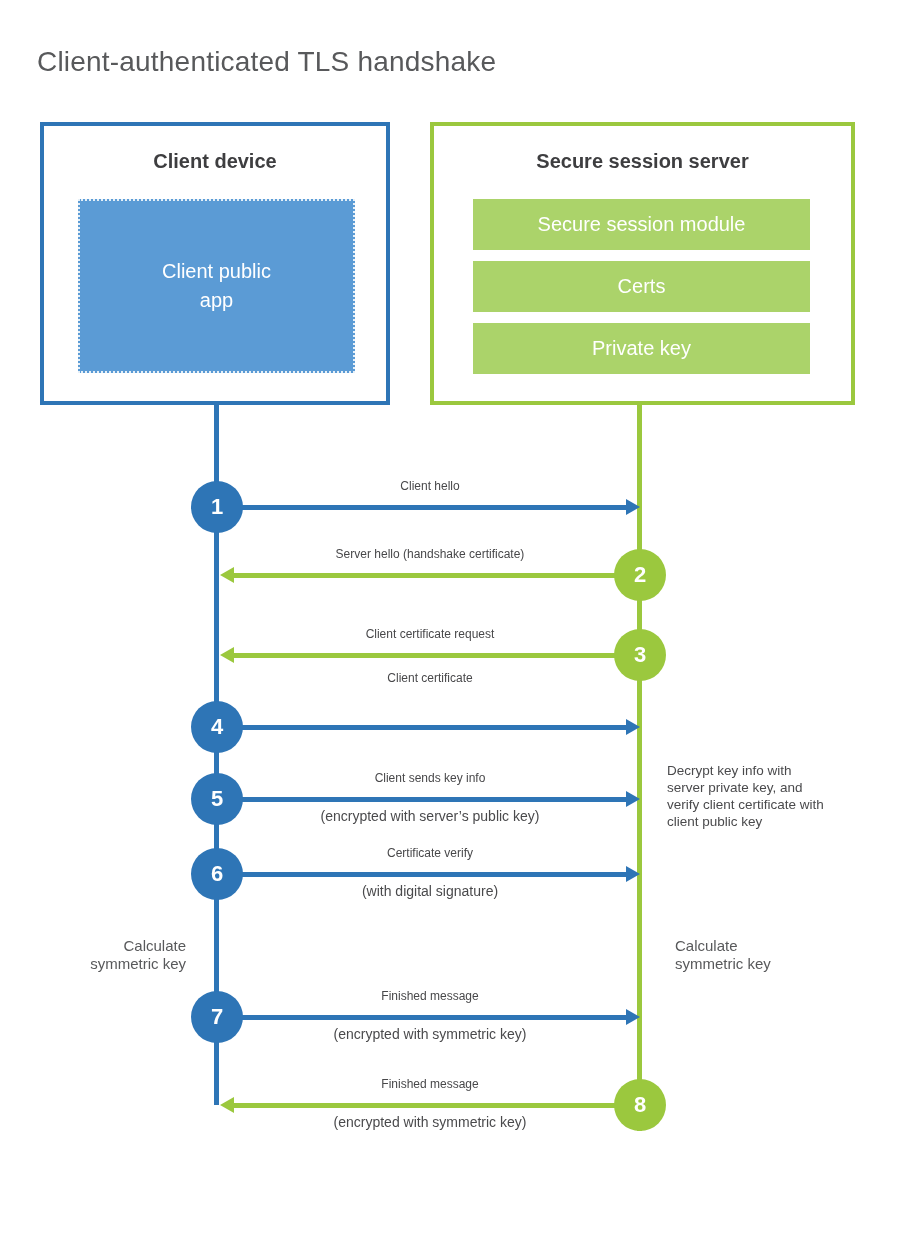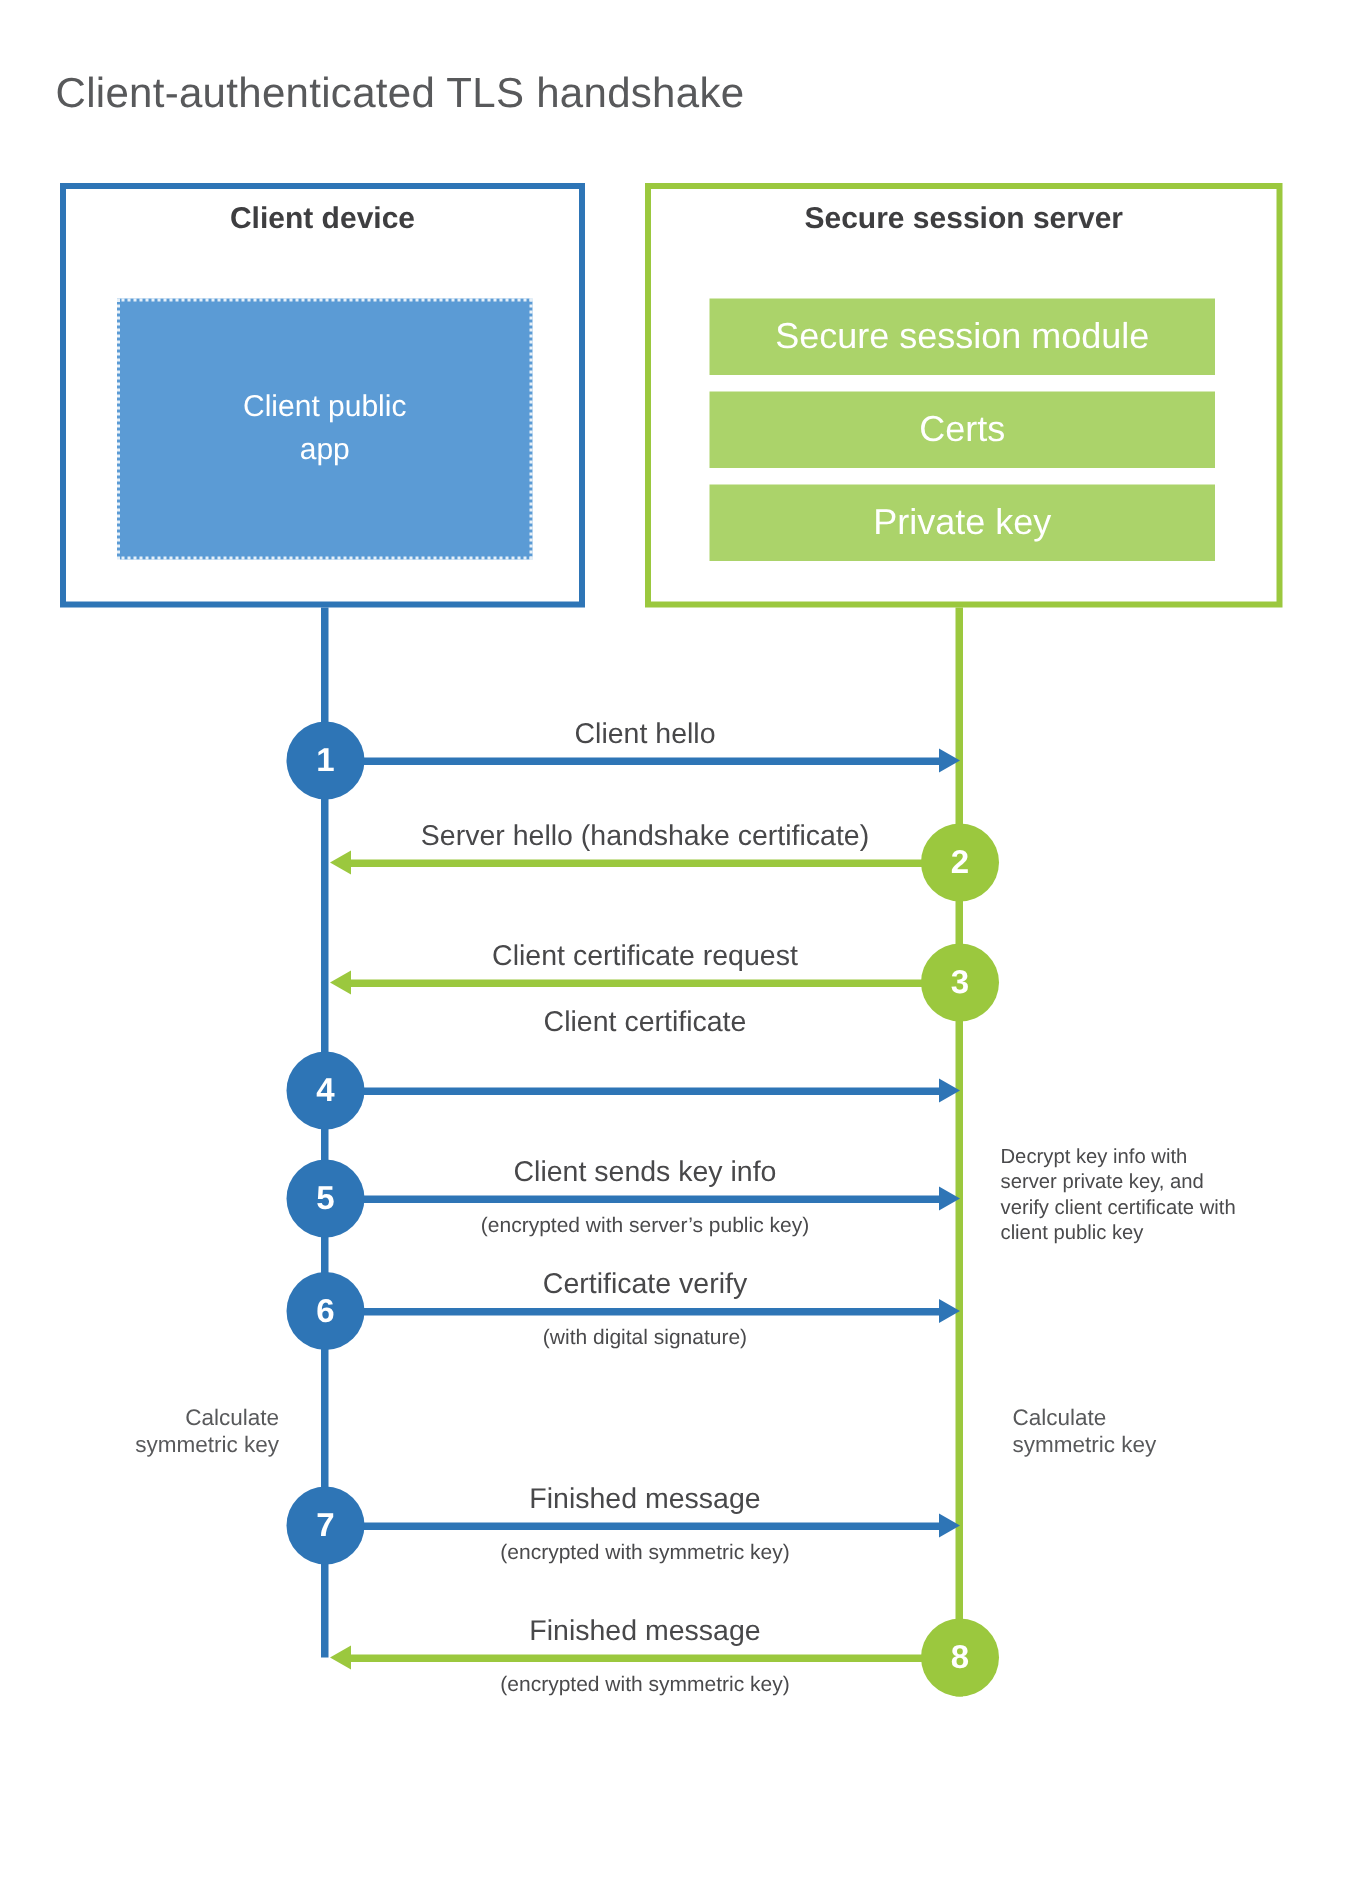--- a/index.html
+++ b/index.html
@@ -14,30 +14,30 @@
     font-family:"Liberation Sans","DejaVu Sans",sans-serif;
   }
   .title{
     position:absolute;left:37px;top:30px;font-size:28px;font-weight:300;
     color:#58595b;letter-spacing:.2px;margin-top:16px;
   }
   
   .actor-box{position:absolute;top:122px;height:283px;box-sizing:border-box;background:#fff;}
   .actor-box.client{left:40px;width:350px;border:4px solid var(--blue);}
   .actor-box.server{left:430px;width:425px;border:4px solid var(--green);}
-  .actor-title{margin-top:9px;text-align:center;font-size:20px;font-weight:700;color:#3e3e40;}
+  .actor-title{margin-top:24px;text-align:center;font-size:20px;font-weight:700;color:#3e3e40;}
   .app-box{
     position:absolute;left:78px;top:199px;width:277px;height:174px;box-sizing:border-box;
     background:var(--blue_light);border:2px dotted rgba(255,255,255,.85);
     display:flex;align-items:center;justify-content:center;text-align:center;
     color:#fff;font-size:20px;line-height:1.45;white-space:pre-line;
   }
   .module-bar{
     position:absolute;left:473px;width:337px;height:51px;background:var(--green_light);
-    display:flex;align-items:center;justify-content:center;color:#fff;font-size:24px;
+    display:flex;align-items:center;justify-content:center;color:#fff;font-size:20px;
   }
   
   .lifeline{position:absolute;width:5px;}
   .lifeline.client{left:214px;top:405px;height:700px;background:var(--blue);}
   .lifeline.server{left:637px;top:405px;height:726px;background:var(--green);}
   
   .arrow{position:absolute;height:5px;}
   .arrow.blue{background:var(--blue);}
   .arrow.green{background:var(--green);}
   .arrow.right{left:238px;width:388px;}
@@ -56,21 +56,21 @@
   .badge{
     position:absolute;width:52px;height:52px;border-radius:50%;
     display:flex;align-items:center;justify-content:center;
     color:#fff;font-size:22px;font-weight:700;
   }
   .badge.blue{left:191px;background:var(--blue);}
   .badge.green{left:614px;background:var(--green);}
   
   .msg-label{
     position:absolute;left:240px;width:380px;text-align:center;
-    font-size:19px;color:#48484a;
+    font-size:12px;color:#48484a;
   }
   .msg-sublabel{
     position:absolute;left:240px;width:380px;text-align:center;
     font-size:14px;color:#4a4a4c;
   }
   
   .note{
     position:absolute;left:667px;top:762px;width:164px;
     font-size:13.5px;line-height:17px;color:#4a4a4c;
   }

